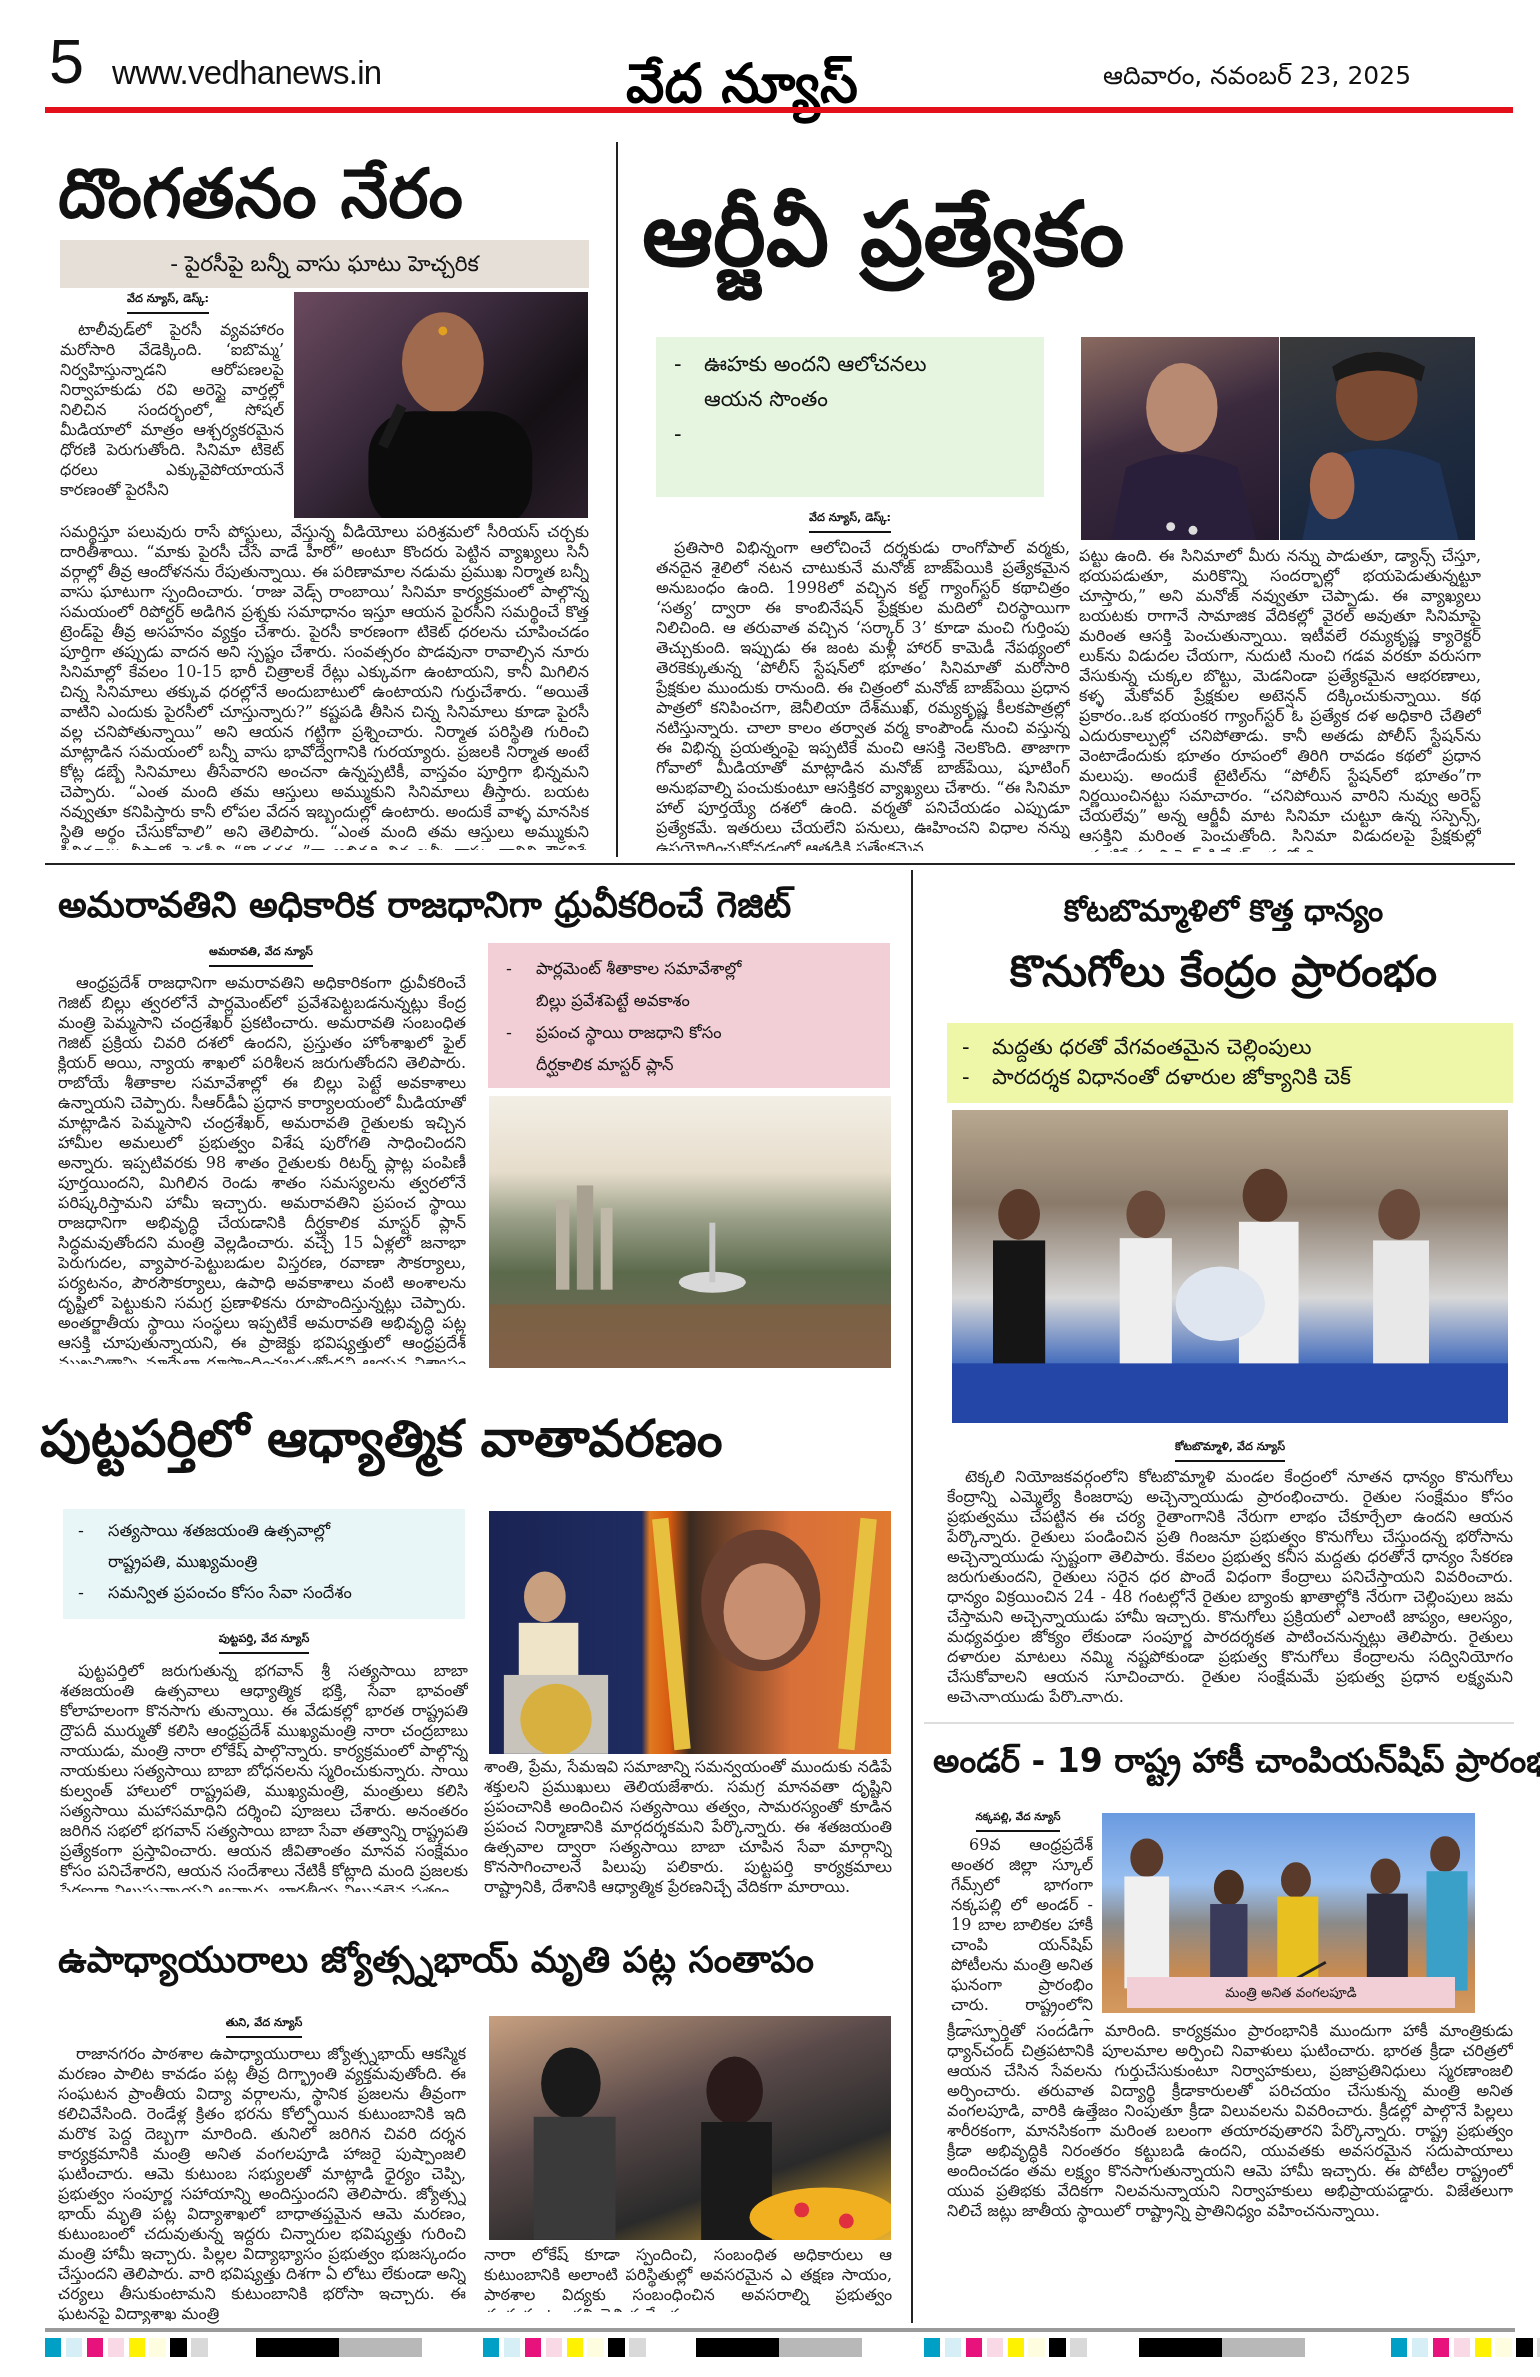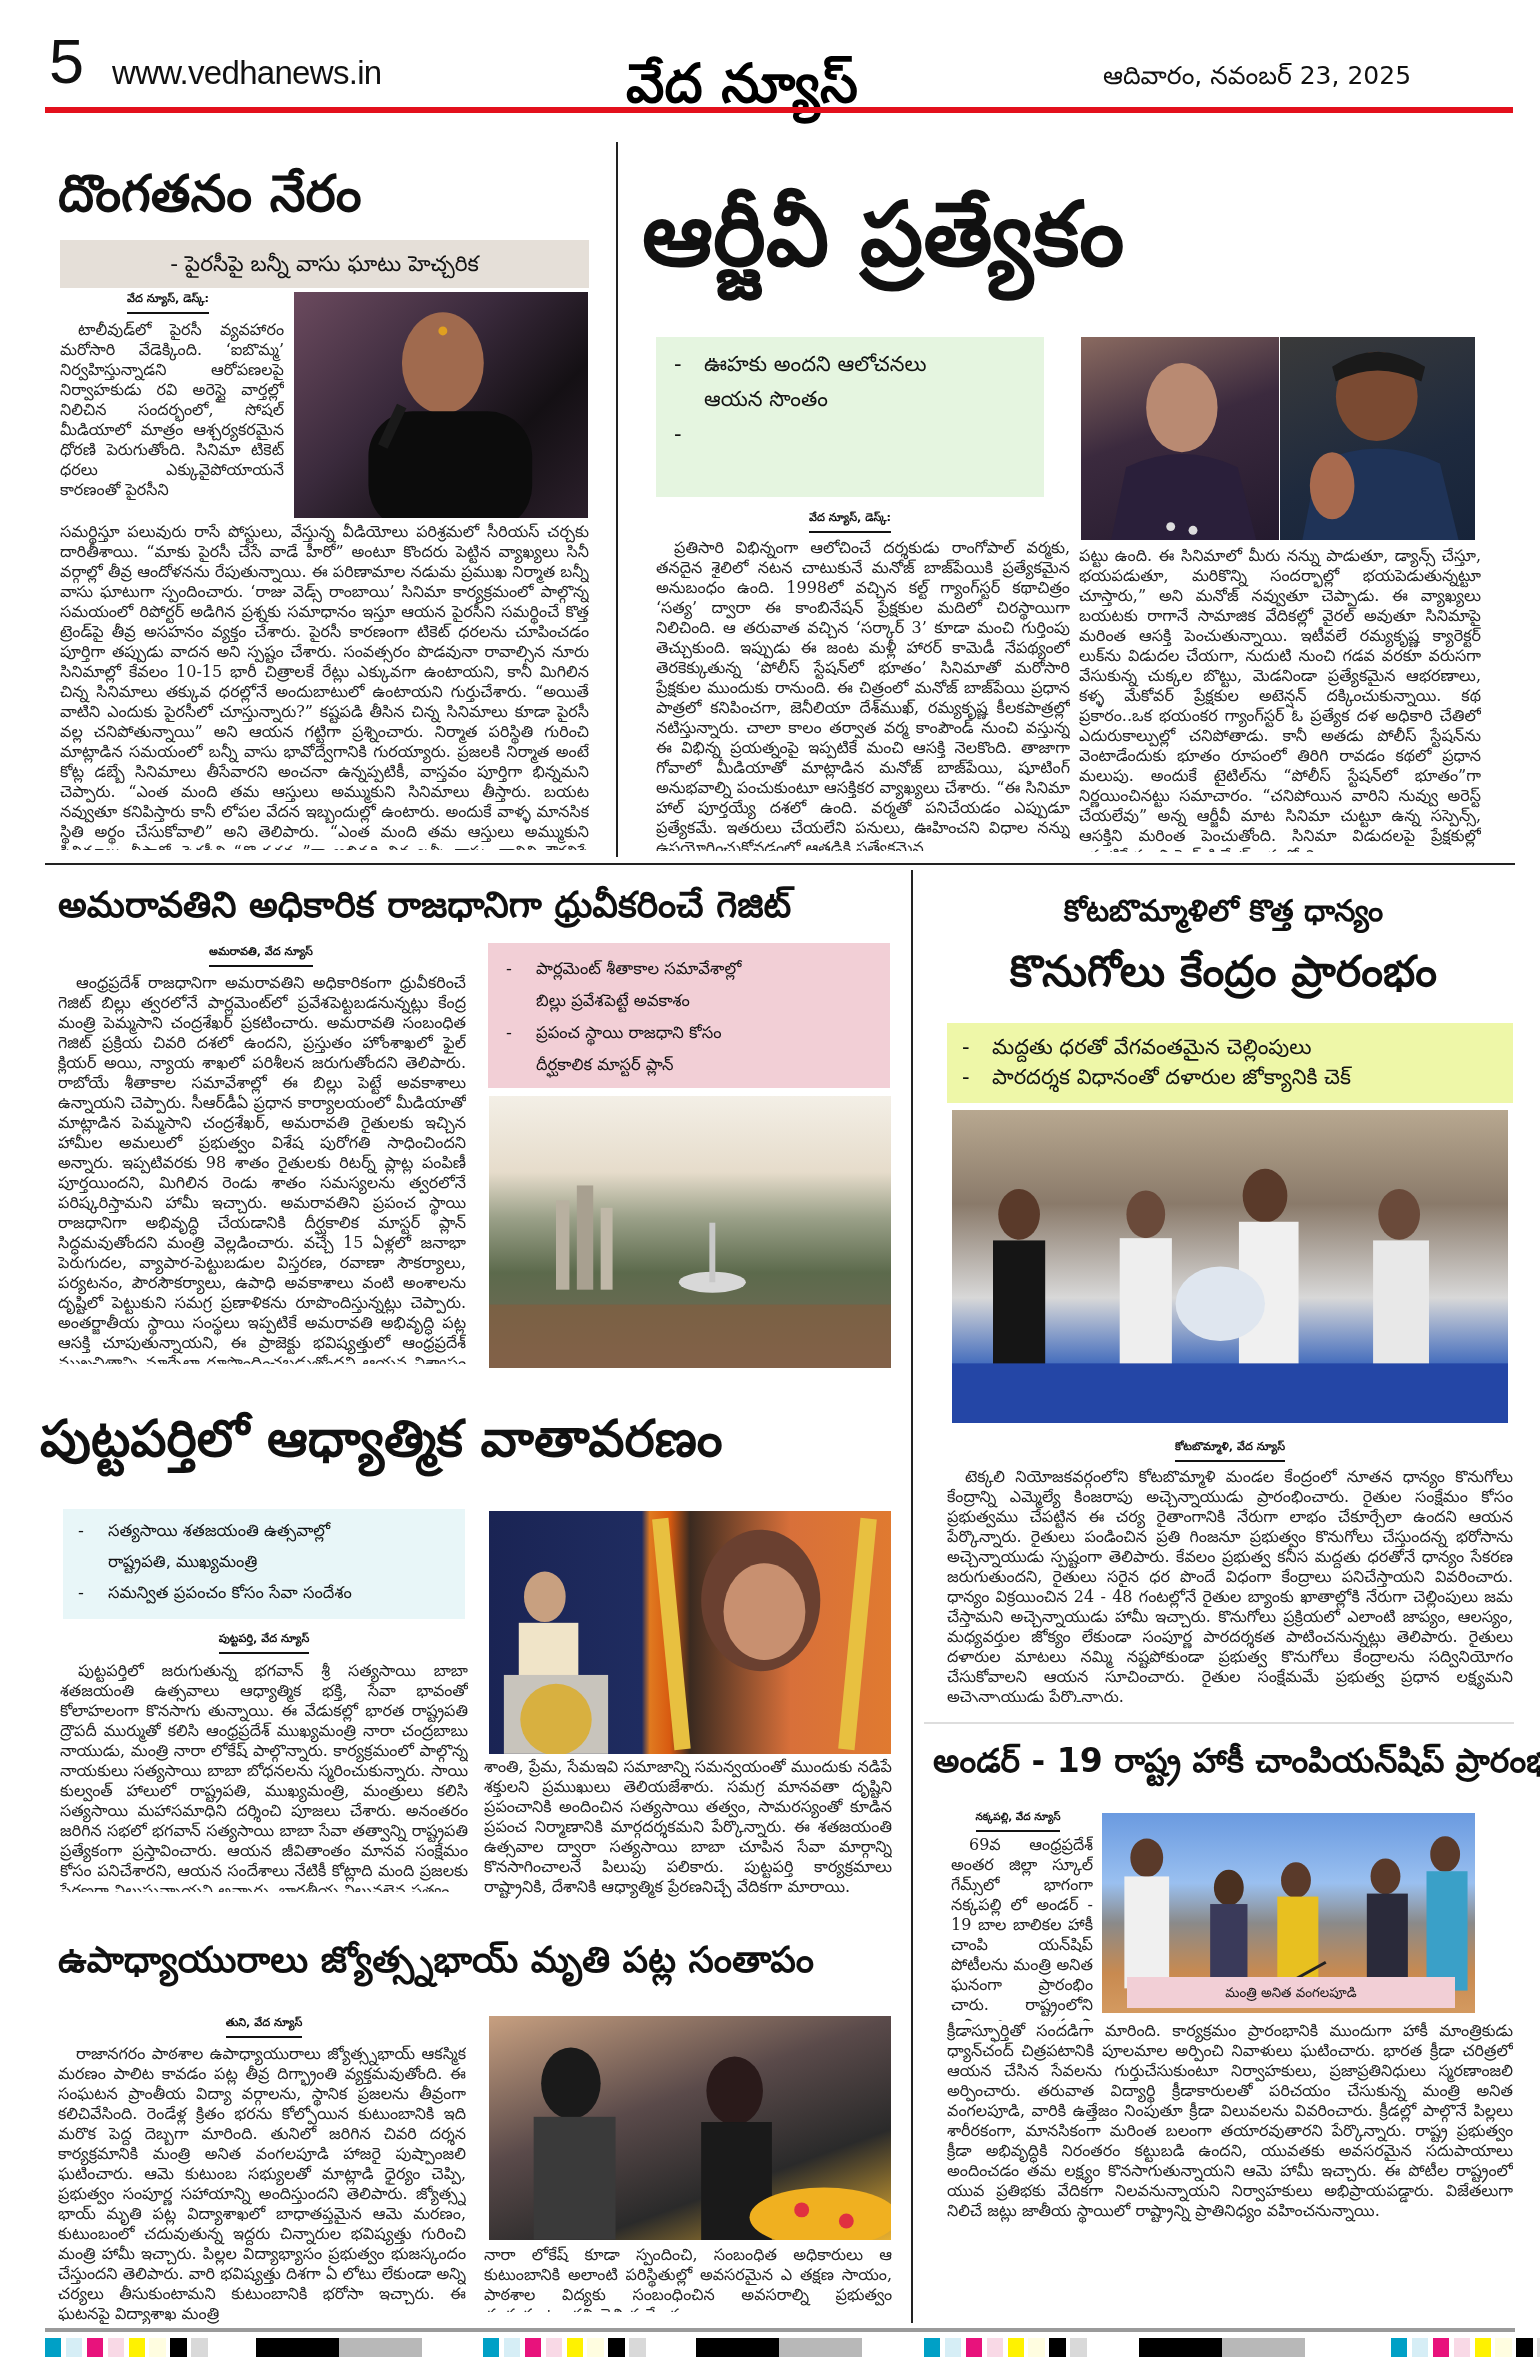--- a/index.html
+++ b/index.html
@@ -40,21 +40,21 @@
 </head>
 <body>
 
 <div class="abs page-num">5</div>
 <div class="abs site-url">www.vedhanews.in</div>
 <div class="abs logo">వేద న్యూస్</div>
 <div class="abs dateline">ఆదివారం, నవంబర్ 23, 2025</div>
 <div class="abs red-rule"></div>
 
 <section>
-  <div class="abs headline" style="left:58px; top:153px; font-size:51px; line-height:82px;">దొంగతనం నేరం</div>
+  <div class="abs headline" style="left:58px; top:153px; font-size:68px; line-height:82px;">దొంగతనం నేరం</div>
   <div class="abs" style="left:60px; top:240px; width:529px; height:48px; background:#e5dfd8; font-size:21.6px; line-height:48px; text-align:center;">- పైరసీపై బన్నీ వాసు ఘాటు హెచ్చరిక</div>
   <div class="abs byline" style="left:60px; top:292px; width:216px;"><span>వేద న్యూస్, డెస్క్:</span></div>
   <div class="abs photo" style="left:294px; top:292px; width:294px; height:226px; background:linear-gradient(135deg,#6b4a5e 0%,#3a2a3c 40%,#141014 70%,#2b1f2b 100%);">
     <svg width="294" height="226" viewBox="0 0 395 303">
       <ellipse cx="200" cy="95" rx="55" ry="68" fill="#a06a4e"></ellipse>
       <rect x="100" y="160" width="220" height="160" rx="60" fill="#0c0c0c"></rect>
       <rect x="125" y="150" width="14" height="60" fill="#1a1a1a" transform="rotate(25 132 180)"></rect>
       <circle cx="200" cy="52" r="6" fill="#e0a020"></circle>
     </svg>
   </div>

